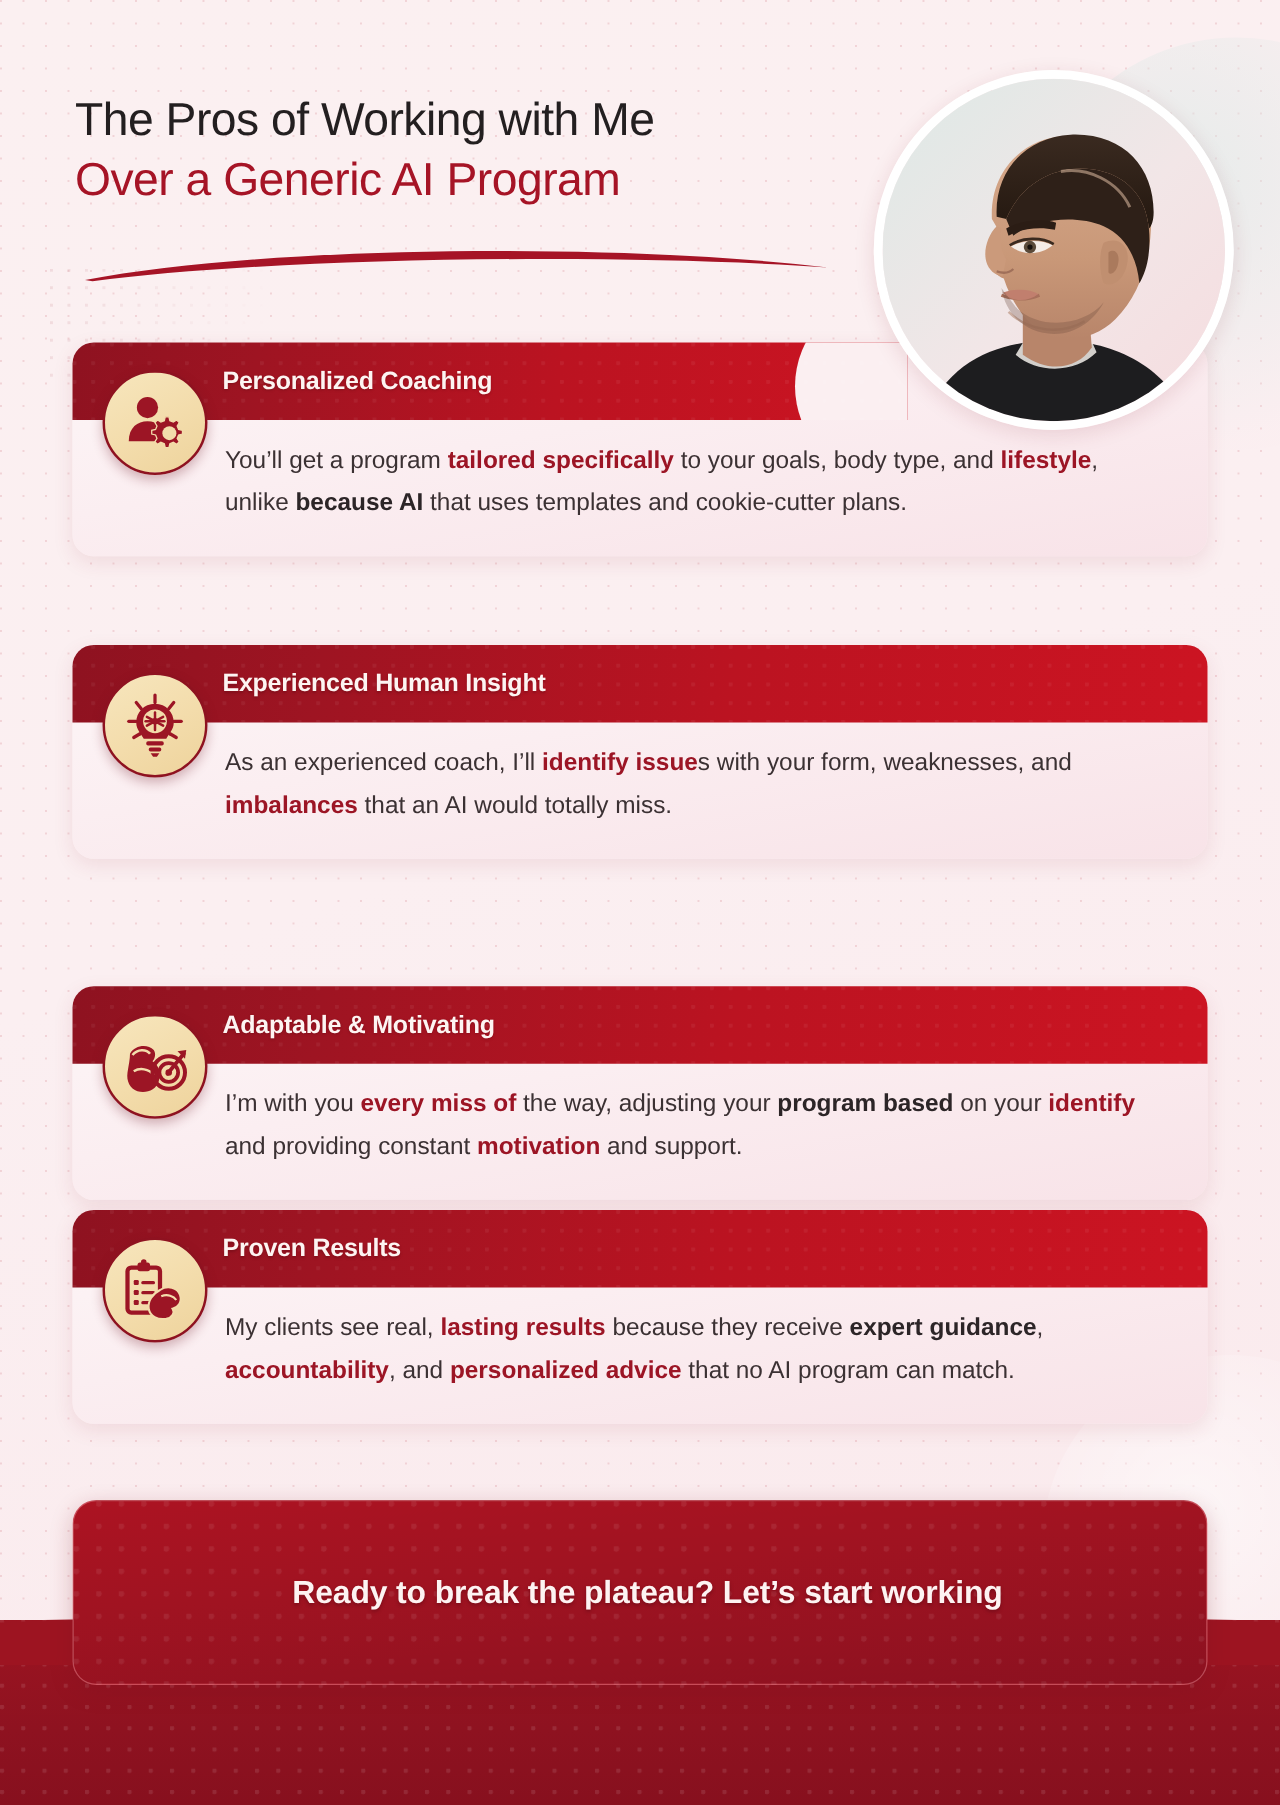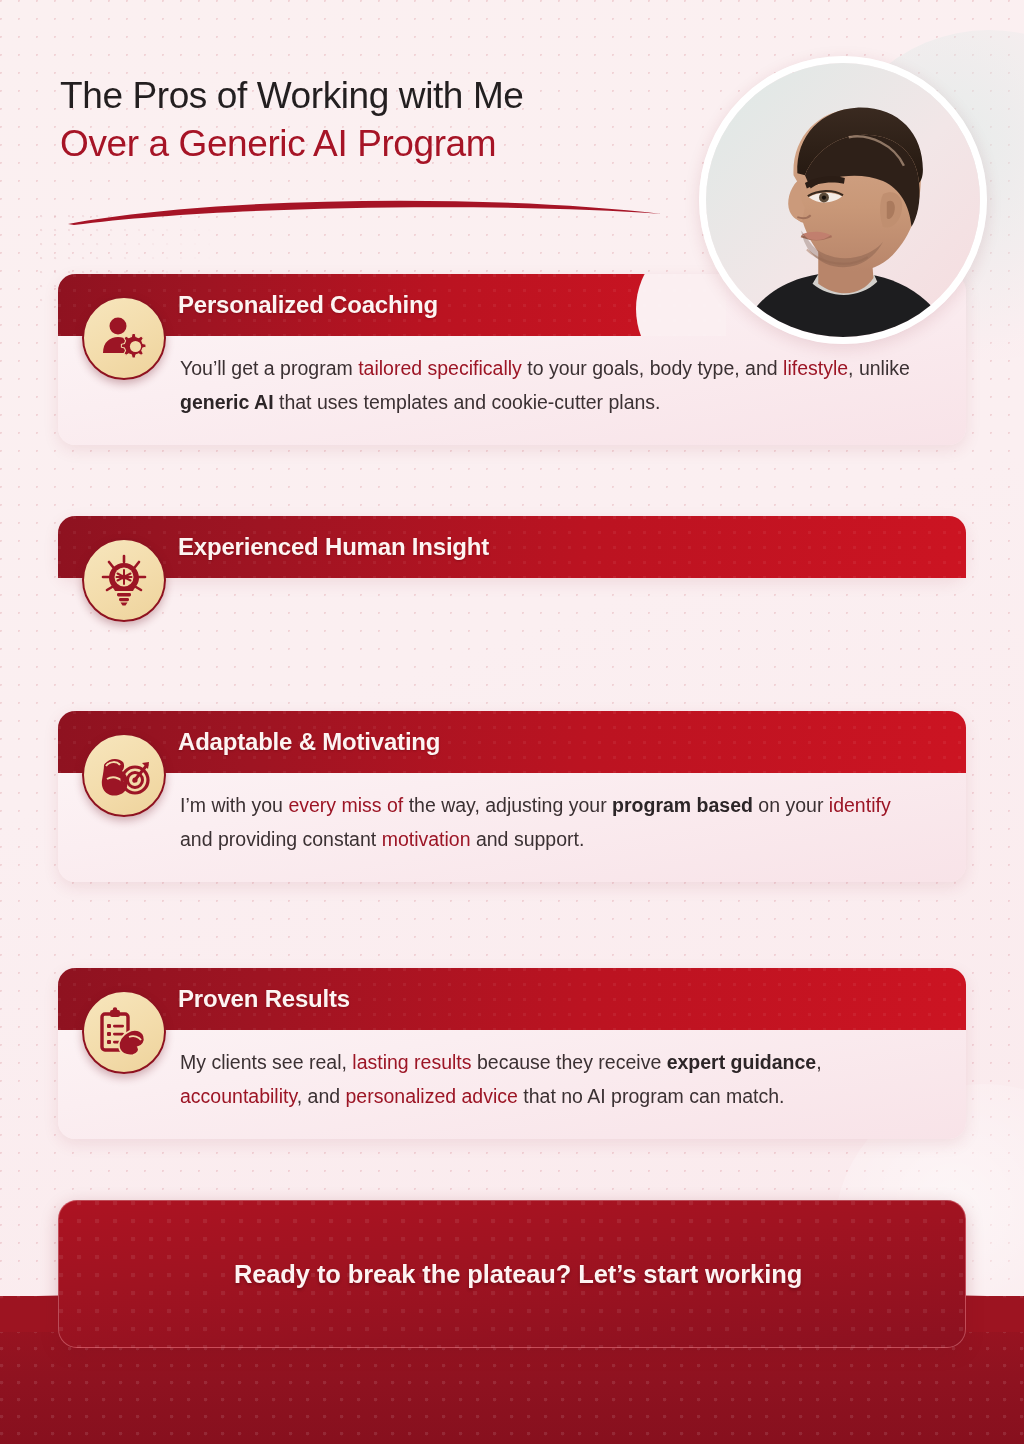--- a/index.html
+++ b/index.html
@@ -93,28 +93,28 @@
     pointer-events:none;
   }
   .card-1 .card-banner{ width:668px; border-radius:17px 0 0 0; }
   .card-1 .card-banner::before{
     content:""; position:absolute; right:-60px; top:-40px; width:150px; height:150px;
     background:#fbeff1; border-radius:50%;
   }
   .card-title{
     position:relative; z-index:3;
     margin-left:120px;
-    font-size:24px; font-weight:700; color:#fdf4f2; letter-spacing:-0.2px;
+    font-size:20px; font-weight:700; color:#fdf4f2; letter-spacing:-0.2px;
     text-shadow:0 1px 2px rgba(80,8,16,0.35);
   }
   .card-body{
     padding:16px 40px 26px 122px;
     font-size:19.5px; line-height:1.72; color:#3b3133;
   }
-  .card-body b{ color:#9c1525; font-weight:400; }
+  .card-body b{ color:#9c1525; font-weight:700; }
   .card-body b.dark{ color:#2c2527; font-weight:700; }
 
   .card-icon{
     position:absolute; left:24px; top:22px;
     width:84px; height:84px; border-radius:50%;
     background:linear-gradient(150deg,#f7e6bd 0%, #f3dcab 55%, #eed39c 100%);
     border:2px solid #8e1220;
     box-shadow:0 4px 9px rgba(110,20,32,0.30);
     display:flex; align-items:center; justify-content:center;
     z-index:6;
@@ -228,21 +228,21 @@
         <path d="M5 41 C 5 30, 12 25, 20 25 C 28 25, 35 30, 35 41 Z" fill="#9c1525"></path>
         <g fill="#9c1525" stroke="#f3dcab" stroke-width="1.2">
           <path d="M36.5 21.5 l3.4 0 l0.9 3.6 l3.2 1.3 l3.1-1.9 l2.4 2.4 l-1.9 3.1 l1.3 3.2 l3.6 0.9 l0 3.4 l-3.6 0.9 l-1.3 3.2 l1.9 3.1 l-2.4 2.4 l-3.1-1.9 l-3.2 1.3 l-0.9 3.6 l-3.4 0 l-0.9-3.6 l-3.2-1.3 l-3.1 1.9 l-2.4-2.4 l1.9-3.1 l-1.3-3.2 l-3.6-0.9 l0-3.4 l3.6-0.9 l1.3-3.2 l-1.9-3.1 l2.4-2.4 l3.1 1.9 l3.2-1.3 Z" transform="translate(-3.2,-2.2) scale(0.86) translate(7,6)"></path>
         </g>
         <circle cx="37.5" cy="34.5" r="5.6" fill="#f3dcab"></circle>
       </svg>
     </div>
     <div class="card-banner">
       <div class="card-title">Personalized Coaching</div>
     </div>
-    <div class="card-body"><span>You’ll get a program </span><b>tailored specifically</b><span> to your goals, body type, and </span><b>lifestyle</b><span>, unlike </span><b class="dark">generic AI</b><span> that uses templates and cookie-cutter plans.</span></div>
+    <div class="card-body"><span>You’ll get a program </span><b>tailored specifically</b><span> to your goals, body type, and </span><b>lifestyle</b><span>, unlike </span><b class="dark">because AI</b><span> that uses templates and cookie-cutter plans.</span></div>
   </div>
 
   <div class="card card-2" style="top:516px;">
     <div class="card-icon">
       <svg viewBox="0 0 52 52">
         <g stroke="#9c1525" stroke-width="2.6" stroke-linecap="round">
           <line x1="26" y1="2" x2="26" y2="8"></line>
           <line x1="11" y1="8" x2="15" y2="13"></line>
           <line x1="41" y1="8" x2="37" y2="13"></line>
           <line x1="5" y1="23" x2="11" y2="23"></line>
@@ -260,23 +260,24 @@
         </g>
         <circle cx="26" cy="23" r="2.6" fill="#9c1525"></circle>
         <rect x="19" y="39" width="14" height="3.4" rx="1.4" fill="#9c1525"></rect>
         <rect x="21" y="44" width="10" height="3.2" rx="1.4" fill="#9c1525"></rect>
         <path d="M22.5 48.6 L 29.5 48.6 L 27.5 51.4 L 24.5 51.4 Z" fill="#9c1525"></path>
       </svg>
     </div>
     <div class="card-banner">
       <div class="card-title">Experienced Human Insight</div>
     </div>
-  </div>
-
-  <div class="card card-3" style="top:711px;">
+    <div class="card-body"><span>As an experienced coach, I’ll </span><b>identify issue</b><span>s with your form, weaknesses, and </span><b>imbalances</b><span> that an AI would totally miss.</span></div>
+  </div>
+
+  <div class="card card-3" style="top:789px;">
     <div class="card-icon">
       <svg viewBox="0 0 52 52">
         <path d="M6 16 C 10 9, 20 8, 25 13 C 27 16, 26 20, 24 22
                  C 29 25, 31 31, 29 38 C 27 45, 19 48, 12 46
                  C 6 44, 3 38, 4 31 C 5 25, 6 20, 6 16 Z" fill="#9c1525"></path>
         <path d="M8 17 C 12 12, 19 12, 22 16" stroke="#f3dcab" stroke-width="2" fill="none"></path>
         <path d="M9 30 C 14 27, 21 28, 25 33" stroke="#f3dcab" stroke-width="2" fill="none"></path>
         <circle cx="37" cy="31" r="13" fill="none" stroke="#9c1525" stroke-width="3.2"></circle>
         <circle cx="37" cy="31" r="7.5" fill="none" stroke="#9c1525" stroke-width="3"></circle>
         <circle cx="37" cy="31" r="2.6" fill="#9c1525"></circle>

